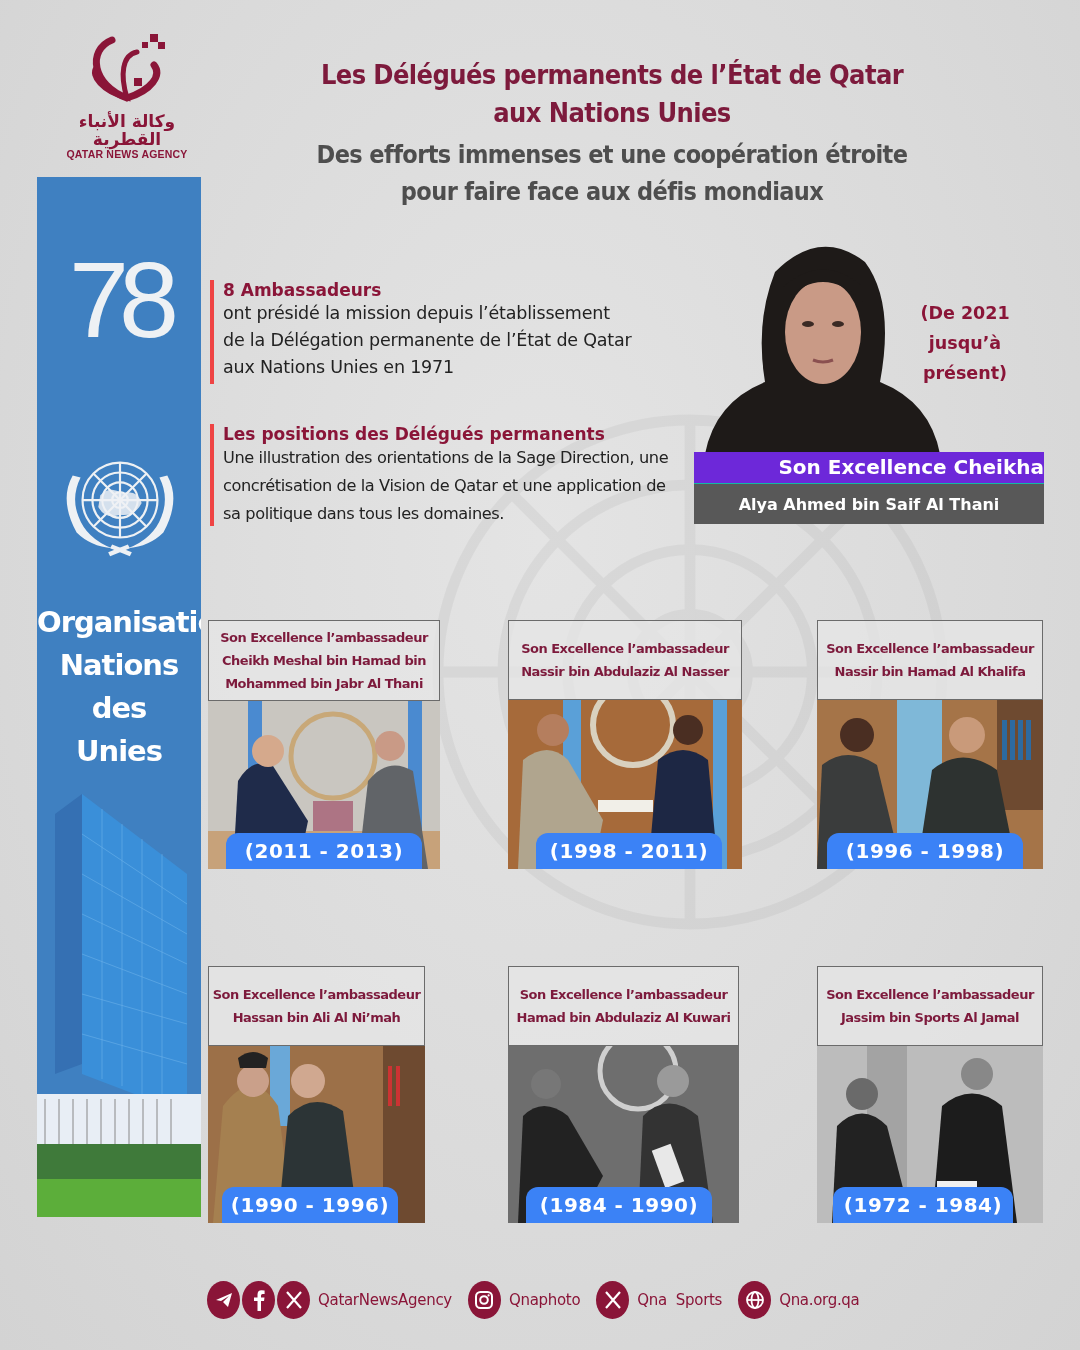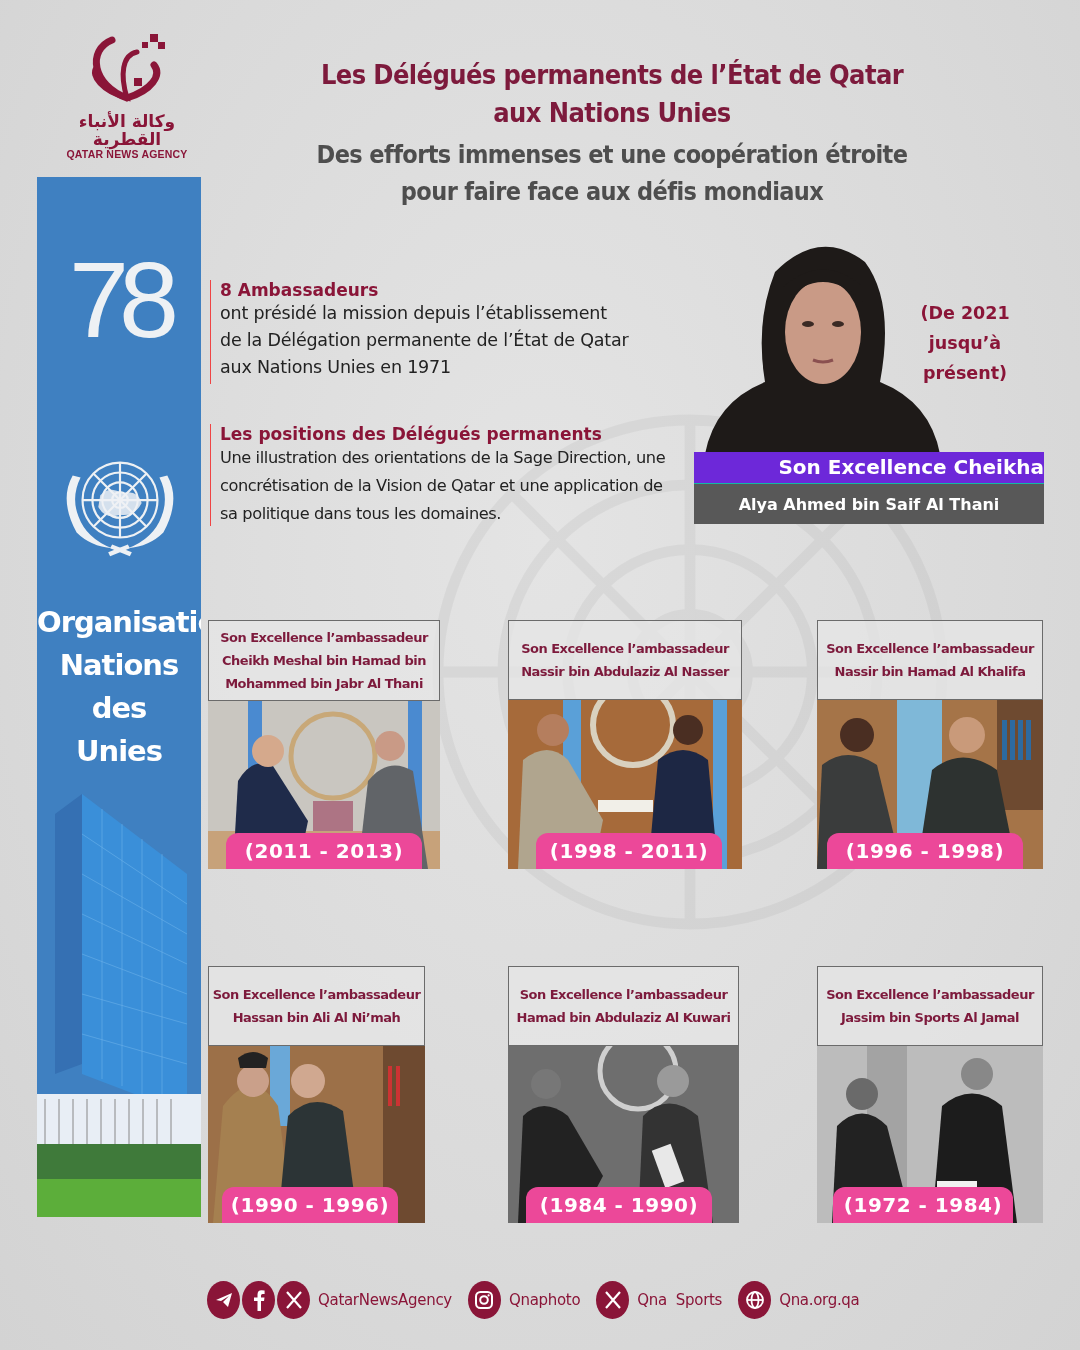--- a/index.html
+++ b/index.html
@@ -27,39 +27,39 @@
   .t2 { top: 136px; font-size: 25px; color: #4e4e4e; font-weight: bold; line-height: 37px; letter-spacing: -0.6px; }
 
   
   .sidebar { left: 37px; top: 177px; width: 164px; height: 1040px; background: #3f80c1; overflow: hidden; }
   .big78 { position: absolute; left: 0; width: 164px; top: 68px; text-align: center; font-family: "Liberation Sans", sans-serif; font-size: 108px; color: #eef1f4; letter-spacing: -10px; line-height: 110px; font-weight: normal; }
   .un-emblem { position: absolute; left: 14px; top: 268px; width: 138px; height: 120px; }
   .org { position: absolute; left: 0; width: 164px; top: 424px; text-align: center; color: #fff; font-weight: bold; font-size: 29px; line-height: 43px; letter-spacing: -1px; }
   .building { position: absolute; left: 0; top: 597px; width: 164px; height: 443px; }
 
   
-  .blk { left: 210px; border-left: 1px solid #ef4444; padding-left: 9px; }
+  .blk { left: 210px; border-left: 4px solid #ef4444; padding-left: 9px; }
   .blk1 { top: 280px; height: 104px; }
   .blk2 { top: 424px; height: 102px; }
   .blk-h { color: #8a1538; font-weight: bold; font-size: 17px; line-height: 20px; }
   .blk-p { color: #222; font-size: 17.5px; line-height: 27px; letter-spacing: -0.2px; }
   .blk2 .blk-p { font-size: 16.2px; line-height: 28px; letter-spacing: -0.4px; }
 
   
   .feat-photo { left: 705px; top: 232px; width: 235px; height: 222px; }
   .feat-period { left: 905px; top: 298px; width: 120px; text-align: center; color: #8a1538; font-weight: bold; font-size: 17.5px; line-height: 30px; }
   .bar-m { left: 694px; top: 452px; width: 350px; height: 31px; background: #6d28d9; color: #fff; font-weight: bold; font-size: 20px; text-align: right; line-height: 31px; }
   .bar-g { left: 694px; top: 483px; width: 350px; height: 41px; background: #585858; color: #fff; font-weight: bold; font-size: 16px; text-align: center; line-height: 41px; border-top: 1px solid #14b8a6; }
 
   
   .card { position: absolute; }
   .namebox { position: absolute; left: 0; top: 0; border: 1.5px solid #6b6b6b; background: rgba(230,230,230,0.75); display: flex; flex-direction: column; justify-content: center; align-items: center; text-align: center; color: #7d1a3c; font-weight: bold; font-size: 13px; line-height: 23px; letter-spacing: -0.5px; }
   .photo { position: absolute; left: 0; overflow: hidden; }
   .photo svg { display: block; }
-  .period { position: absolute; bottom: 0; height: 36px; background: #ec4899; color: #fff; text-align: center; font-size: 20px; font-weight: bold; line-height: 36px; border-radius: 12px 12px 0 0; letter-spacing: 0.5px; }
+  .period { position: absolute; bottom: 0; height: 36px; background: #3b82f6; color: #fff; text-align: center; font-size: 20px; font-weight: bold; line-height: 36px; border-radius: 12px 12px 0 0; letter-spacing: 0.5px; }
 
   
   .footer { left: 207px; top: 1280px; height: 40px; display: flex; align-items: center; }
   .ic { width: 33px; height: 38px; border-radius: 50%; background: #8a1538; display: flex; align-items: center; justify-content: center; margin-right: 2px; }
   .ic svg { display: block; }
   .fl { color: #8a1538; font-size: 15px; margin: 0 16px 0 6px; letter-spacing: -0.3px; }
 </style>
 </head>
 <body>
 

